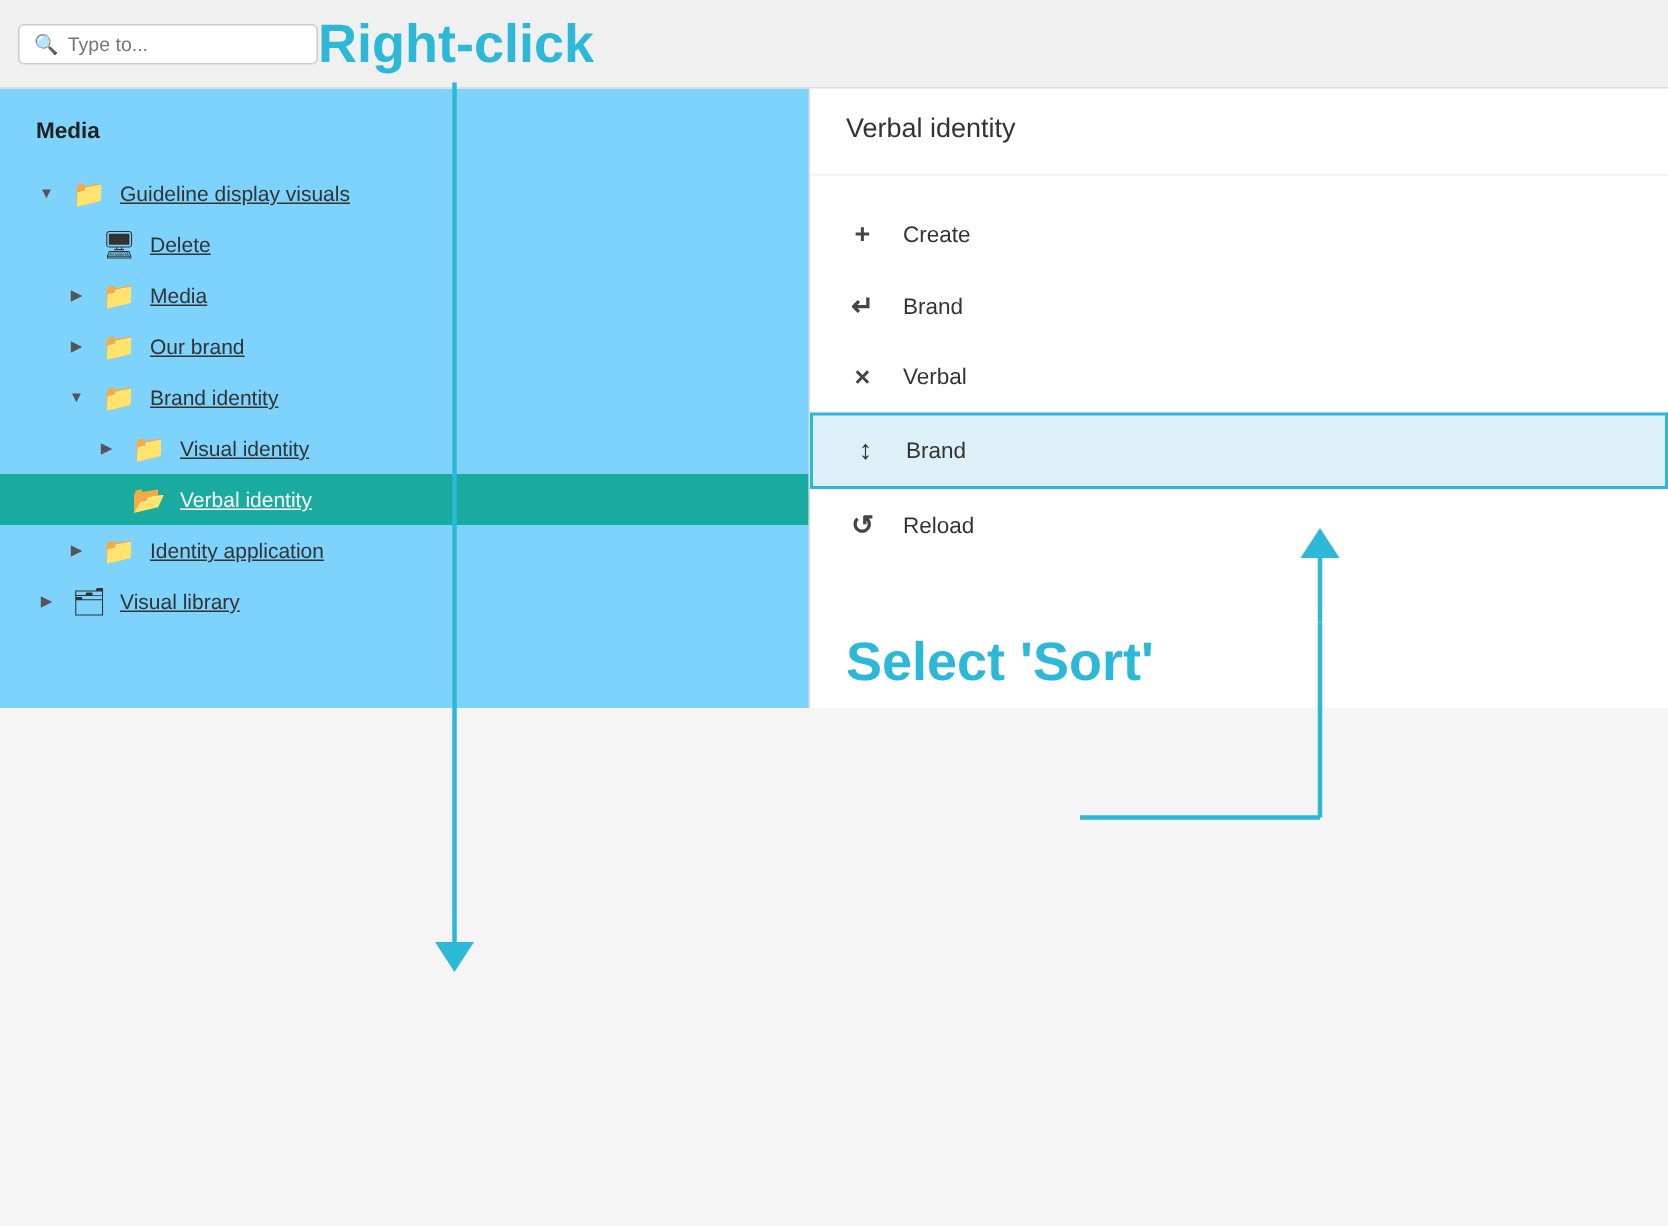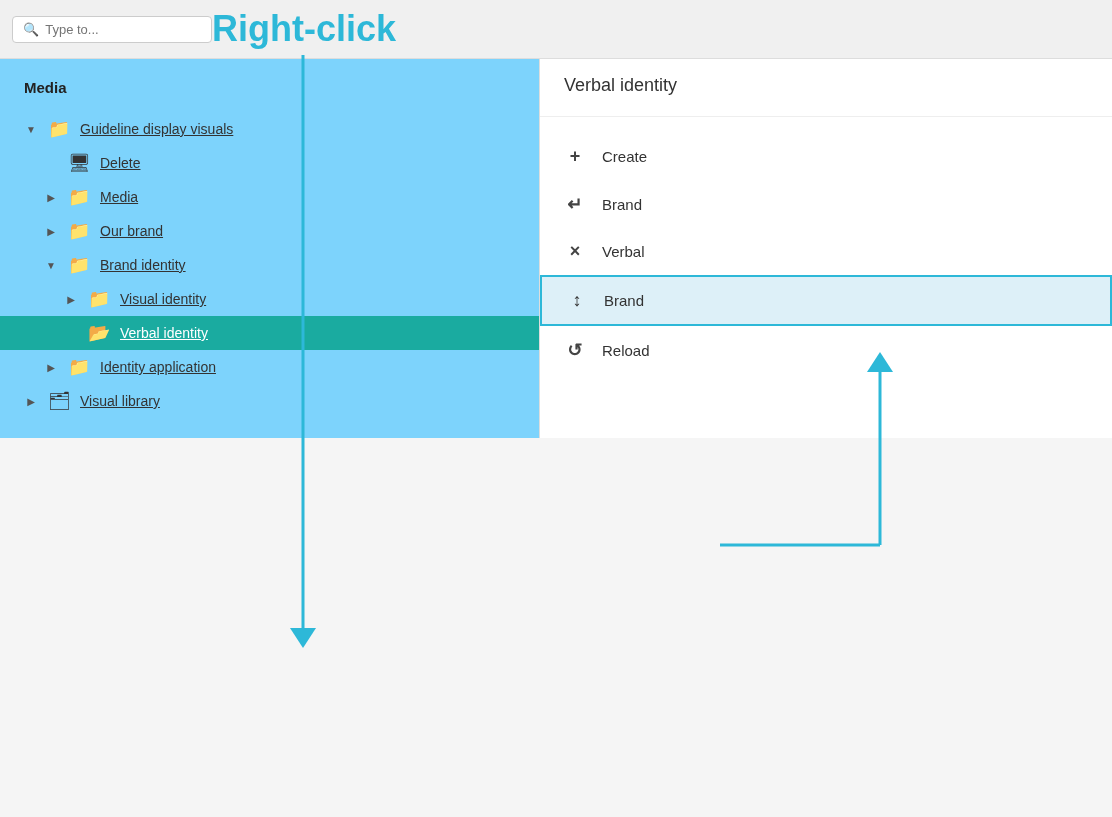--- a/index.html
+++ b/index.html
@@ -282,20 +282,21 @@
           <div class="menu-item selected">
             <span class="menu-icon">↕</span>
             <span>Brand</span>
           </div>
           <div class="menu-item ">
             <span class="menu-icon">↺</span>
             <span>Reload</span>
           </div>
         </div>
 
+      <div class="select-sort-label">Select 'Sort'</div>
     </div>
   </div>
 
   <svg class="overlay" xmlns="http://www.w3.org/2000/svg">
 
     <line x1="303" y1="55" x2="303" y2="630" stroke="#2db8d8" stroke-width="3"></line>
     <polygon points="290,628 303,648 316,628" fill="#2db8d8"></polygon>
 
     <line x1="880" y1="415" x2="880" y2="370" stroke="#2db8d8" stroke-width="3"></line>
     <polygon points="867,372 880,352 893,372" fill="#2db8d8"></polygon>

